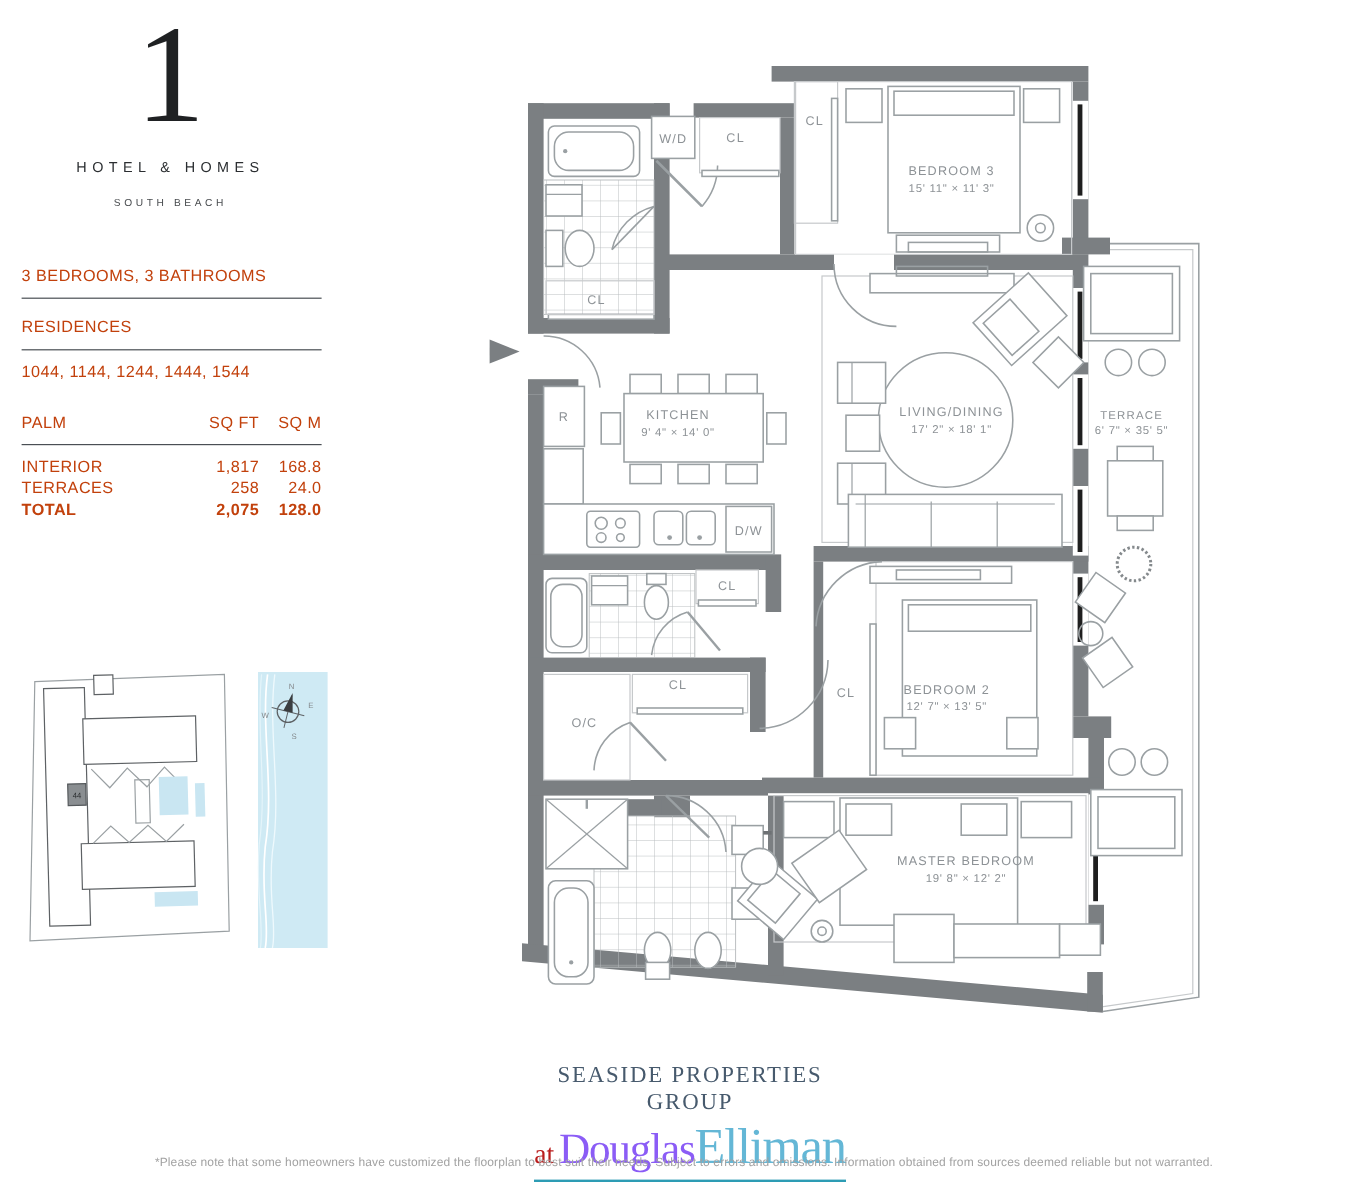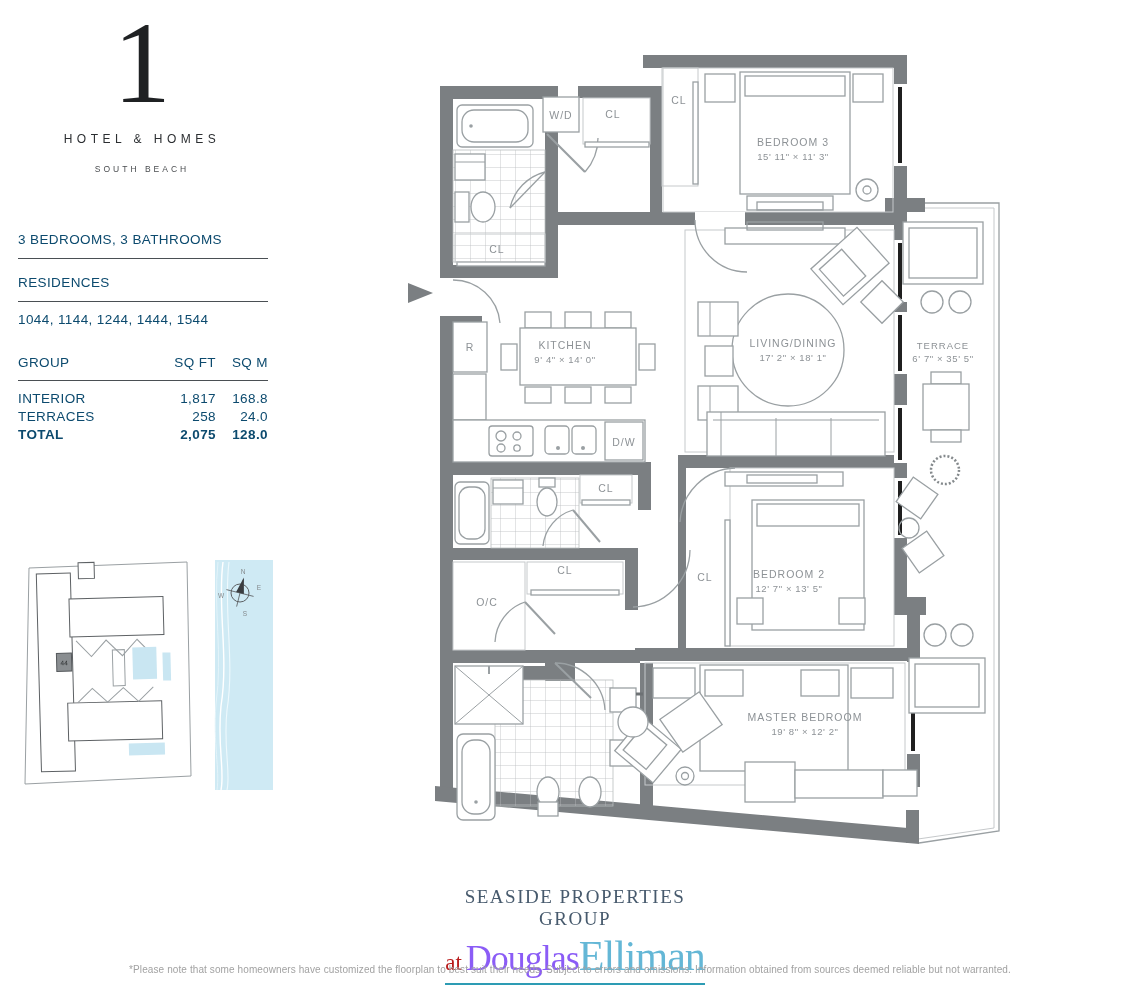--- a/index.html
+++ b/index.html
@@ -8,21 +8,21 @@
   .abs{position:absolute;}
 
   
   .logo-block{left:58px;top:8px;width:168px;text-align:center;}
   .logo-numeral{font-family:"Liberation Serif",serif;font-size:116px;line-height:0.95;
                 color:#1f2123;font-weight:400;}
   .logo-brand{margin-top:14px;font-size:12px;letter-spacing:4.5px;color:#2b2e31;}
   .logo-sub{margin-top:18px;font-size:8.5px;letter-spacing:3px;color:#4a4d50;}
 
   
-  .info{left:18px;top:232px;width:250px;font-size:13.5px;letter-spacing:0.4px;color:#0c4a6e;}
+  .info{left:18px;top:222px;width:250px;font-size:13.5px;letter-spacing:0.4px;color:#c2410c;}
   .rule{border-bottom:1.5px solid #4a4f54;padding-bottom:11px;}
   .info .section{margin-bottom:16px;}
   .residences-val{margin-top:10px;}
   .atable{margin-top:26px;width:250px;}
   .trow{display:flex;padding:1.5px 0;}
   .trow .c1{flex:1;text-align:left;}
   .trow .c2{width:62px;text-align:right;}
   .trow .c3{width:52px;text-align:right;}
   .thead{padding-bottom:10px;border-bottom:1.5px solid #4a4f54;margin-bottom:9px;}
   .bold{font-weight:bold;}
@@ -73,21 +73,21 @@
 
 <div class="abs info">
   <div class="section rule">3 BEDROOMS, 3 BATHROOMS</div>
   <div class="section">
     <div class="rule">RESIDENCES</div>
     <div class="residences-val">1044, 1144, 1244, 1444, 1544</div>
   </div>
 
   <div class="atable">
     <div class="trow thead">
-      <span class="c1">GROUP</span>
+      <span class="c1">PALM</span>
       <span class="c2">SQ FT</span>
       <span class="c3">SQ M</span>
     </div>
     <div class="trow">
       <span class="c1">INTERIOR</span>
       <span class="c2">1,817</span>
       <span class="c3">168.8</span>
     </div>
     <div class="trow">
       <span class="c1">TERRACES</span>

